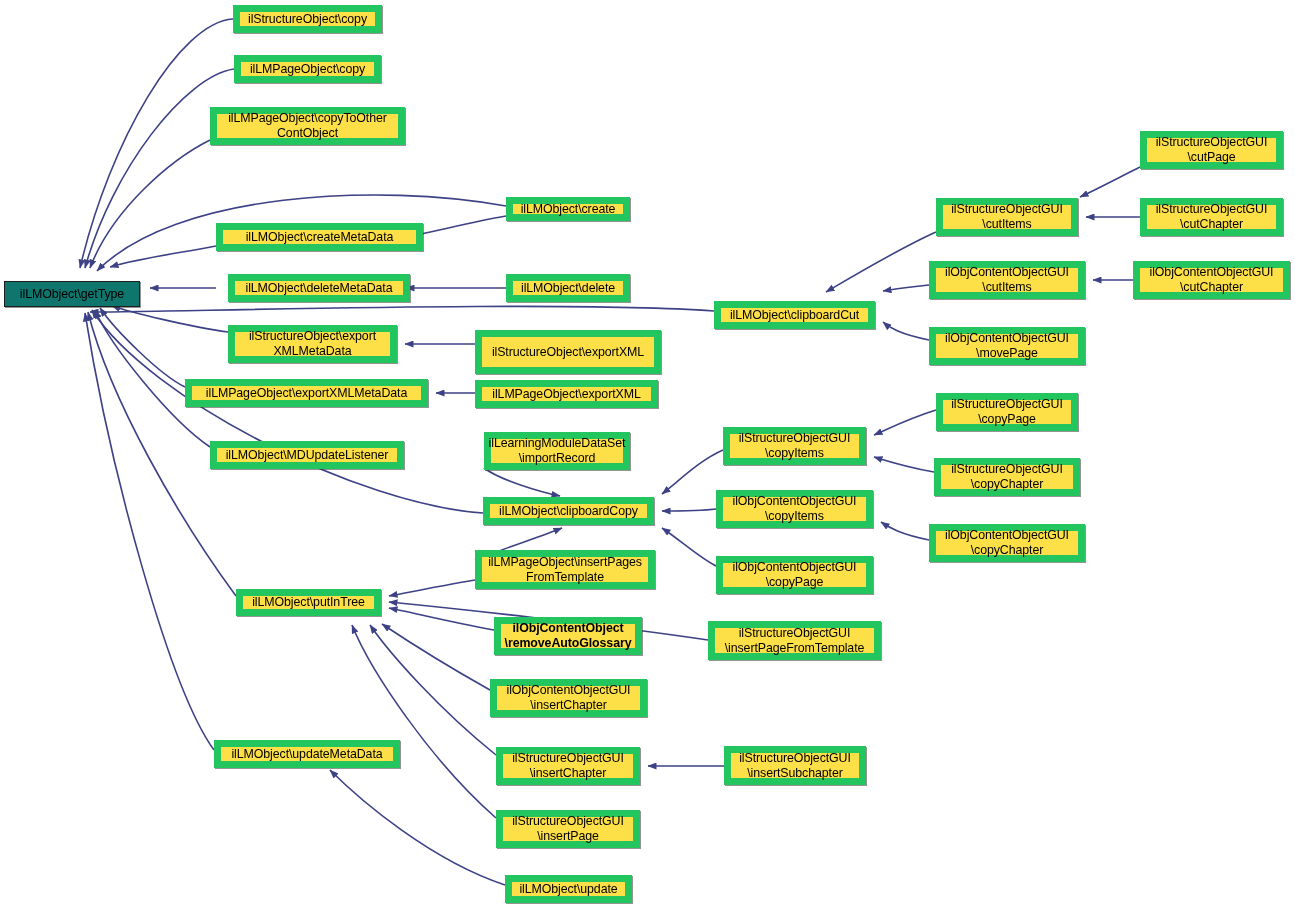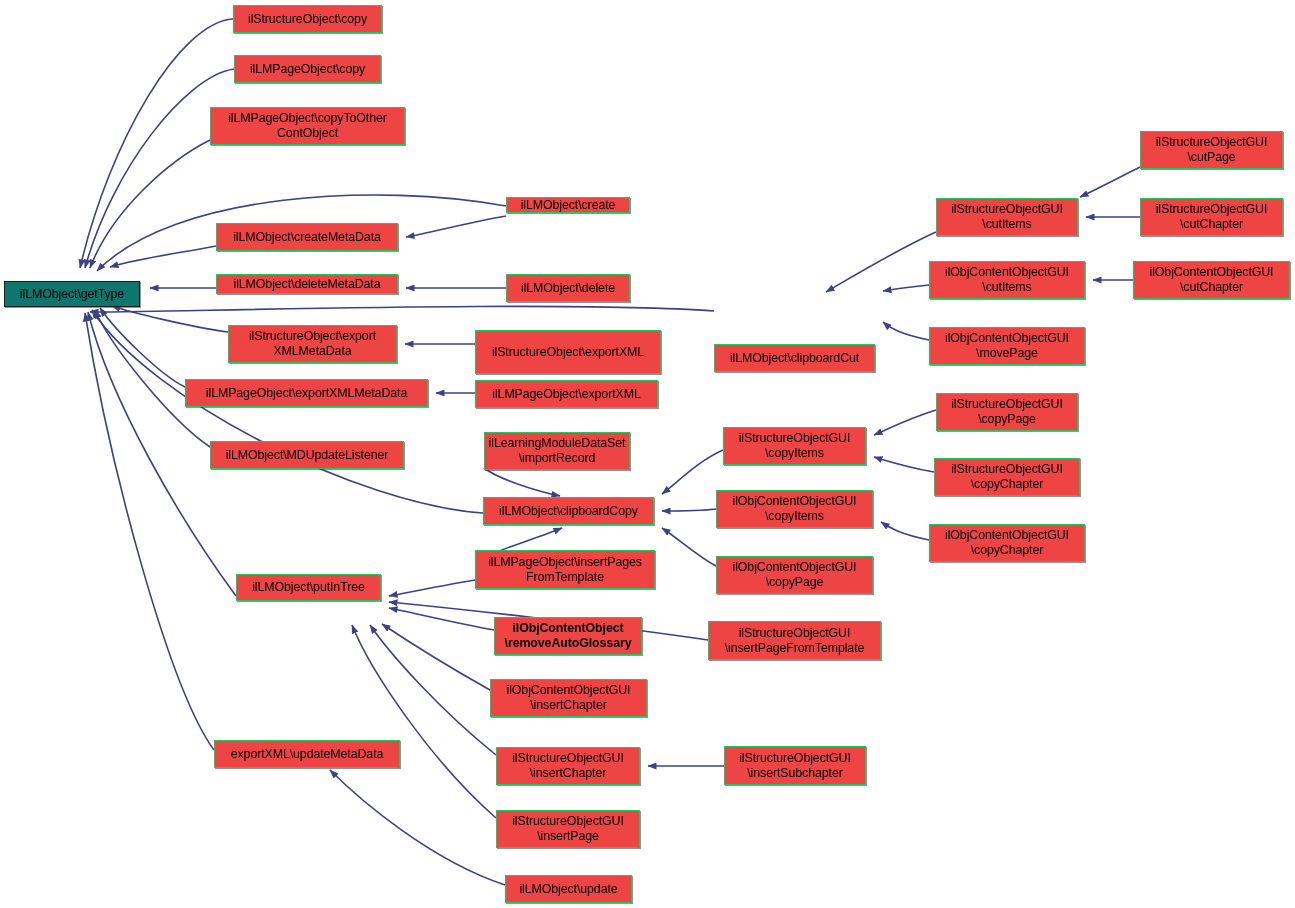--- a/index.html
+++ b/index.html
@@ -8,22 +8,22 @@
     position:relative;
     width:1295px;height:908px;
     background:#ffffff;
     font-family:"Liberation Sans","DejaVu Sans",sans-serif;
     overflow:hidden;
   }
   svg#edges{position:absolute;left:0;top:0;width:1295px;height:908px;pointer-events:none;}
   .node{
     position:absolute;
     box-sizing:border-box;
-    border:1px solid #22c55e;
-    background:#ef4444;
+    border:7px solid #22c55e;
+    background:#fde047;
     color:#000000;
     font-size:12.4px;
     line-height:14.6px;
     text-align:center;
     display:flex;
     align-items:center;
     justify-content:center;
     white-space:pre-line;
     letter-spacing:-0.1px;
     box-shadow:1px 1px 0 0 rgba(60,60,60,.55);
@@ -85,34 +85,34 @@
         <path d="M505,885 C430,860 360,800 330,770" fill="none" stroke="#3d4185" stroke-width="1.6" marker-end="url(#arrowhead)"></path>
         <path d="M214,750 C170,690 110,470 85,313" fill="none" stroke="#3d4185" stroke-width="1.6" marker-end="url(#arrowhead)"></path>
       </g>
   </svg>
   <div id="node-layer">
       <div class="node root" style="left: 4px; top: 275px; width: 136px; height: 26px;">ilLMObject\getType</div>
       <div class="node" style="left: 233px; top: 5px; width: 149px; height: 28px;">ilStructureObject\copy</div>
       <div class="node" style="left: 234px; top: 55px; width: 147px; height: 28px;">ilLMPageObject\copy</div>
       <div class="node" style="left: 210px; top: 107px; width: 195px; height: 38px;">ilLMPageObject\copyToOther
 ContObject</div>
-      <div class="node" style="left: 506px; top: 197px; width: 124px; height: 16px;">ilLMObject\create</div>
-      <div class="node" style="left: 216px; top: 223px; width: 182px; height: 28px;">ilLMObject\createMetaData</div>
-      <div class="node" style="left: 216px; top: 274px; width: 182px; height: 20px;">ilLMObject\deleteMetaData</div>
+      <div class="node" style="left: 506px; top: 197px; width: 124px; height: 24px;">ilLMObject\create</div>
+      <div class="node" style="left: 216px; top: 223px; width: 207px; height: 28px;">ilLMObject\createMetaData</div>
+      <div class="node" style="left: 228px; top: 274px; width: 182px; height: 28px;">ilLMObject\deleteMetaData</div>
       <div class="node" style="left: 506px; top: 274px; width: 124px; height: 28px;">ilLMObject\delete</div>
       <div class="node" style="left: 228px; top: 325px; width: 169px; height: 38px;">ilStructureObject\export
 XMLMetaData</div>
       <div class="node" style="left: 475px; top: 330px; width: 186px; height: 44px;">ilStructureObject\exportXML</div>
       <div class="node" style="left: 185px; top: 379px; width: 243px; height: 28px;">ilLMPageObject\exportXMLMetaData</div>
       <div class="node" style="left: 475px; top: 380px; width: 183px; height: 28px;">ilLMPageObject\exportXML</div>
       <div class="node" style="left: 210px; top: 441px; width: 194px; height: 28px;">ilLMObject\MDUpdateListener</div>
       <div class="node" style="left: 484px; top: 432px; width: 146px; height: 38px;">ilLearningModuleDataSet
 \importRecord</div>
       <div class="node" style="left: 483px; top: 497px; width: 171px; height: 28px;">ilLMObject\clipboardCopy</div>
-      <div class="node" style="left: 714px; top: 301px; width: 161px; height: 28px; margin-top: 43px;">ilLMObject\clipboardCut</div>
+      <div class="node" style="left: 714px; top: 301px; width: 161px; height: 28px;">ilLMObject\clipboardCut</div>
       <div class="node" style="left: 936px; top: 198px; width: 142px; height: 38px;">ilStructureObjectGUI
 \cutItems</div>
       <div class="node" style="left: 1140px; top: 131px; width: 143px; height: 38px;">ilStructureObjectGUI
 \cutPage</div>
       <div class="node" style="left: 1140px; top: 198px; width: 143px; height: 38px;">ilStructureObjectGUI
 \cutChapter</div>
       <div class="node" style="left: 929px; top: 261px; width: 156px; height: 38px;">ilObjContentObjectGUI
 \cutItems</div>
       <div class="node" style="left: 1133px; top: 261px; width: 157px; height: 38px;">ilObjContentObjectGUI
 \cutChapter</div>
@@ -127,26 +127,26 @@
       <div class="node" style="left: 716px; top: 490px; width: 157px; height: 38px;">ilObjContentObjectGUI
 \copyItems</div>
       <div class="node" style="left: 929px; top: 524px; width: 156px; height: 38px;">ilObjContentObjectGUI
 \copyChapter</div>
       <div class="node" style="left: 716px; top: 556px; width: 157px; height: 38px;">ilObjContentObjectGUI
 \copyPage</div>
       <div class="node" style="left: 708px; top: 621px; width: 173px; height: 39px;">ilStructureObjectGUI
 \insertPageFromTemplate</div>
       <div class="node" style="left: 475px; top: 550px; width: 180px; height: 39px;">ilLMPageObject\insertPages
 FromTemplate</div>
-      <div class="node" style="left: 236px; top: 574px; width: 145px; height: 27px;">ilLMObject\putInTree</div>
+      <div class="node" style="left: 236px; top: 589px; width: 145px; height: 27px;">ilLMObject\putInTree</div>
       <div class="node" style="left: 494px; top: 617px; width: 148px; height: 38px; font-weight: bold;">ilObjContentObject
 \removeAutoGlossary</div>
       <div class="node" style="left: 490px; top: 679px; width: 157px; height: 38px;">ilObjContentObjectGUI
 \insertChapter</div>
-      <div class="node" style="left: 214px; top: 740px; width: 186px; height: 28px;">exportXML\updateMetaData</div>
+      <div class="node" style="left: 214px; top: 740px; width: 186px; height: 28px;">ilLMObject\updateMetaData</div>
       <div class="node" style="left: 496px; top: 747px; width: 144px; height: 38px;">ilStructureObjectGUI
 \insertChapter</div>
       <div class="node" style="left: 724px; top: 746px; width: 142px; height: 39px;">ilStructureObjectGUI
 \insertSubchapter</div>
       <div class="node" style="left: 496px; top: 810px; width: 144px; height: 38px;">ilStructureObjectGUI
 \insertPage</div>
       <div class="node" style="left: 505px; top: 875px; width: 127px; height: 28px;">ilLMObject\update</div>
     </div>
 </div>
 

